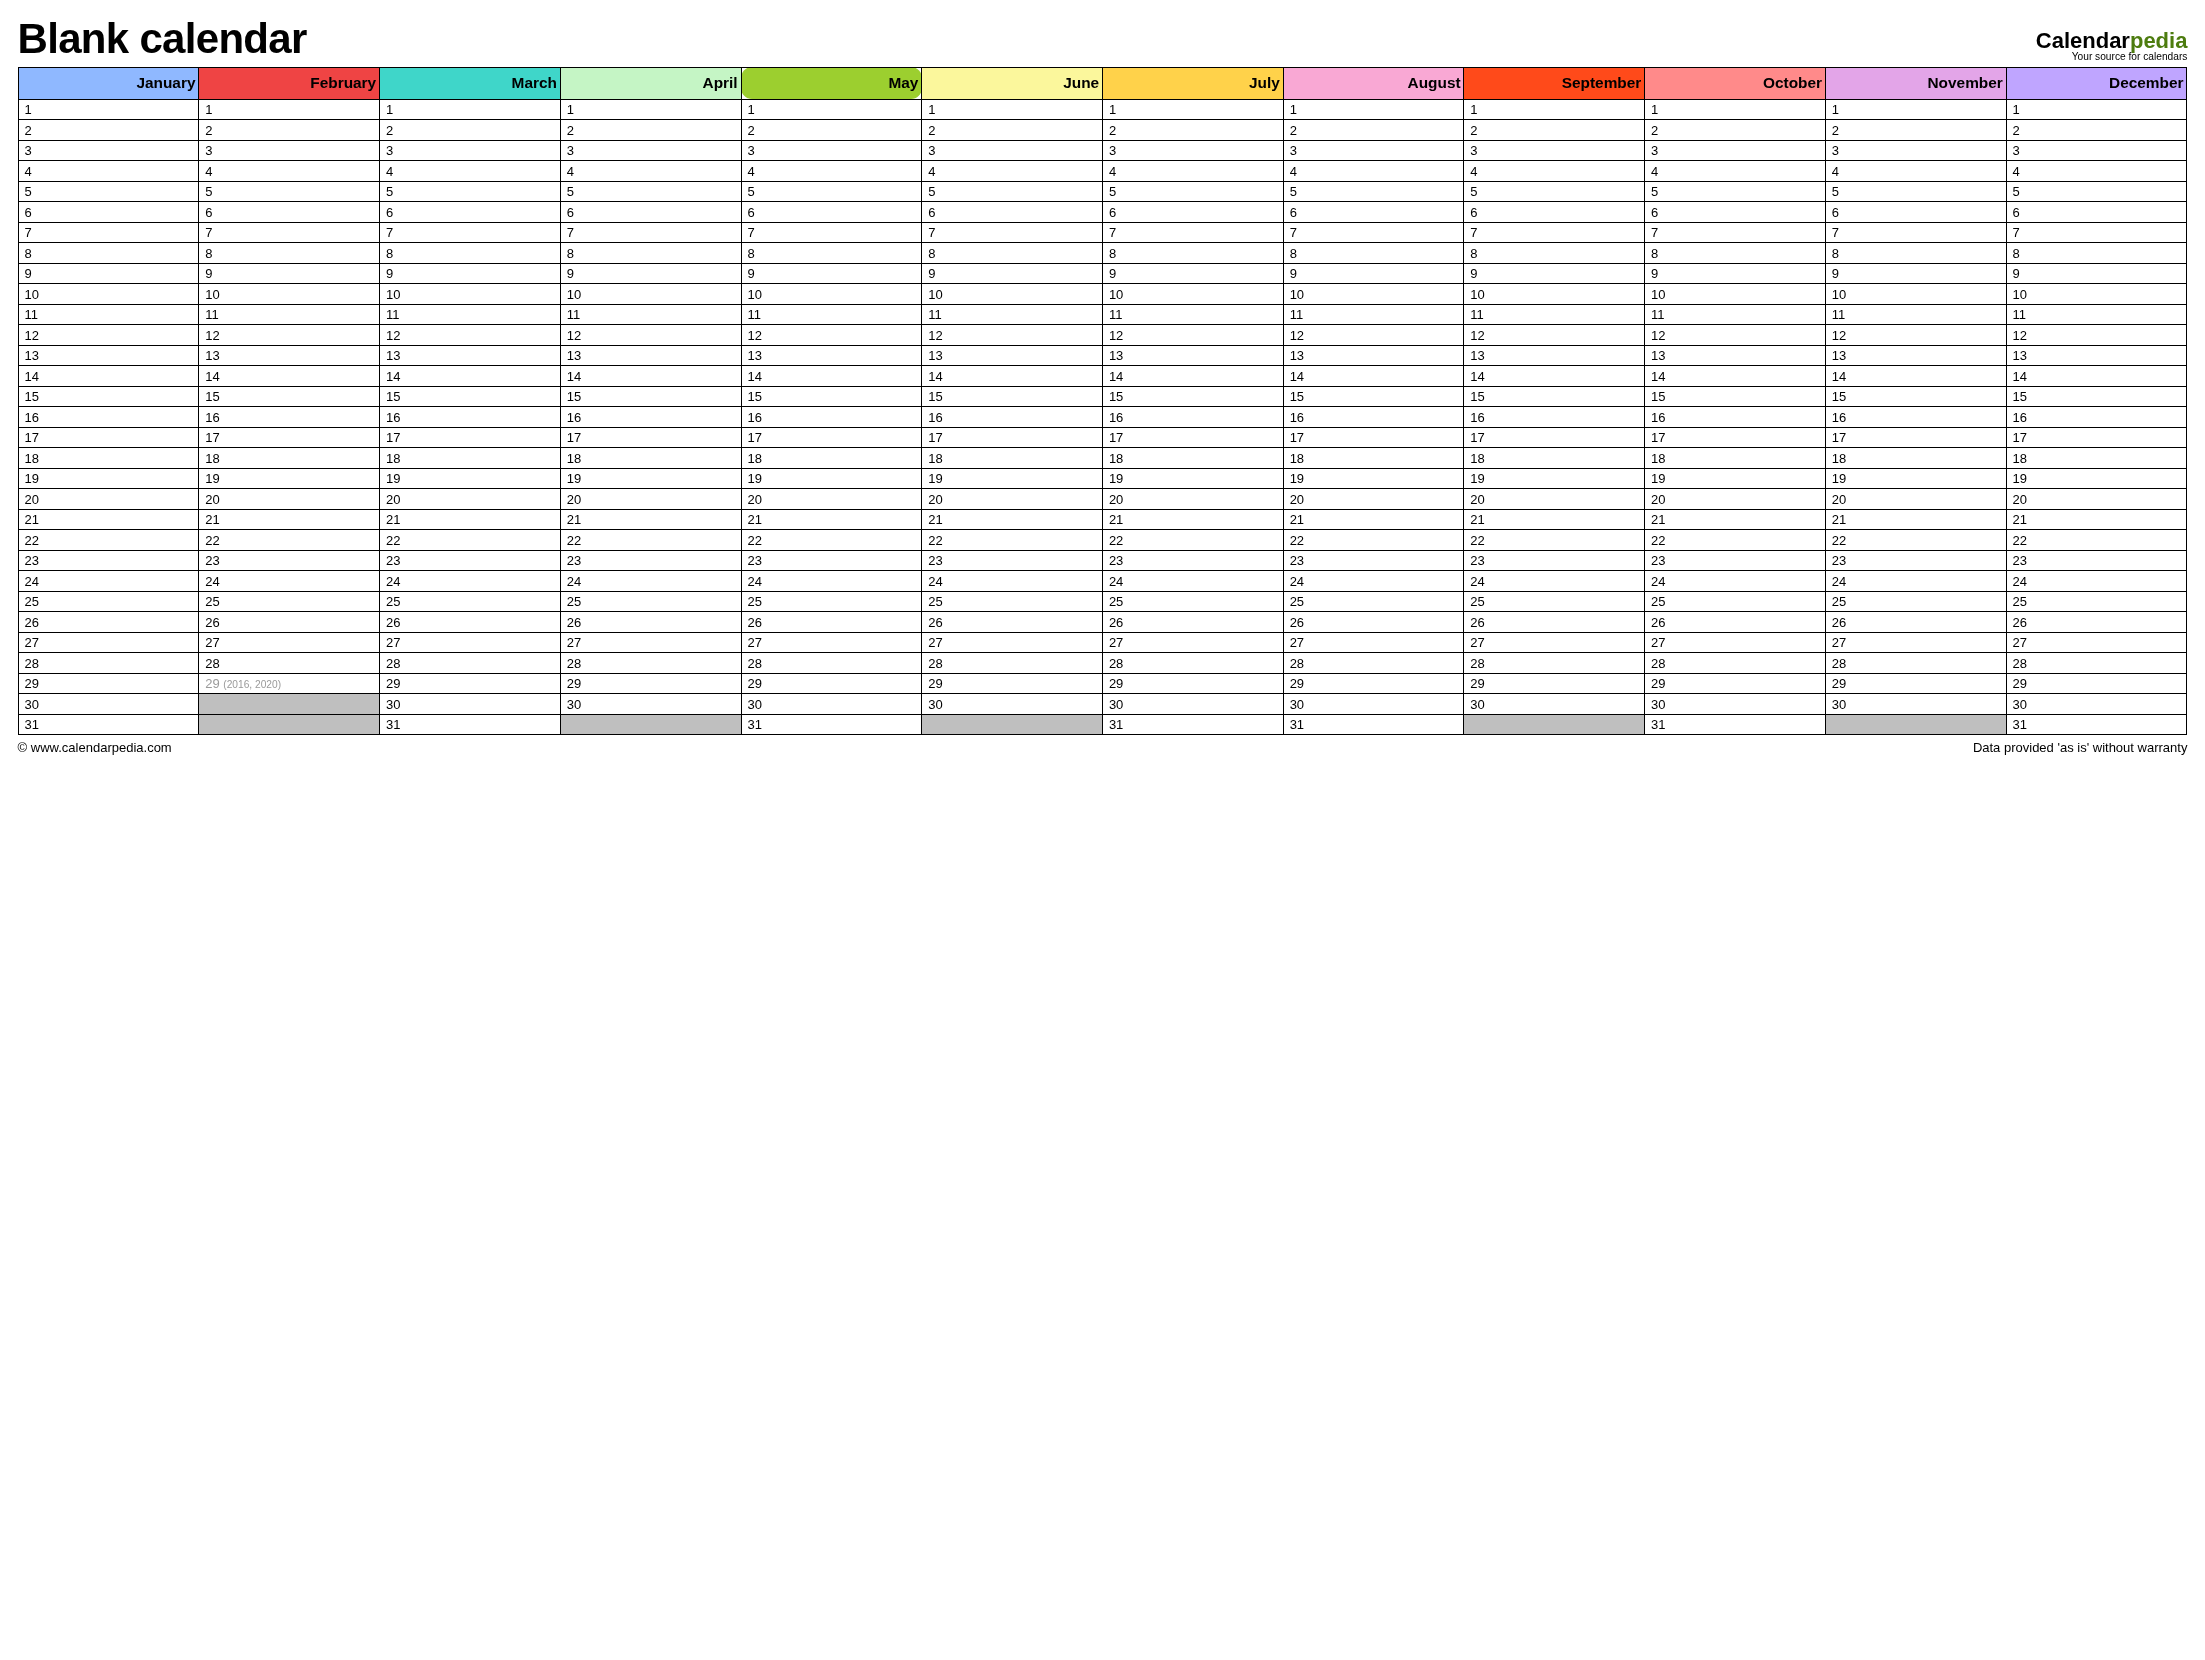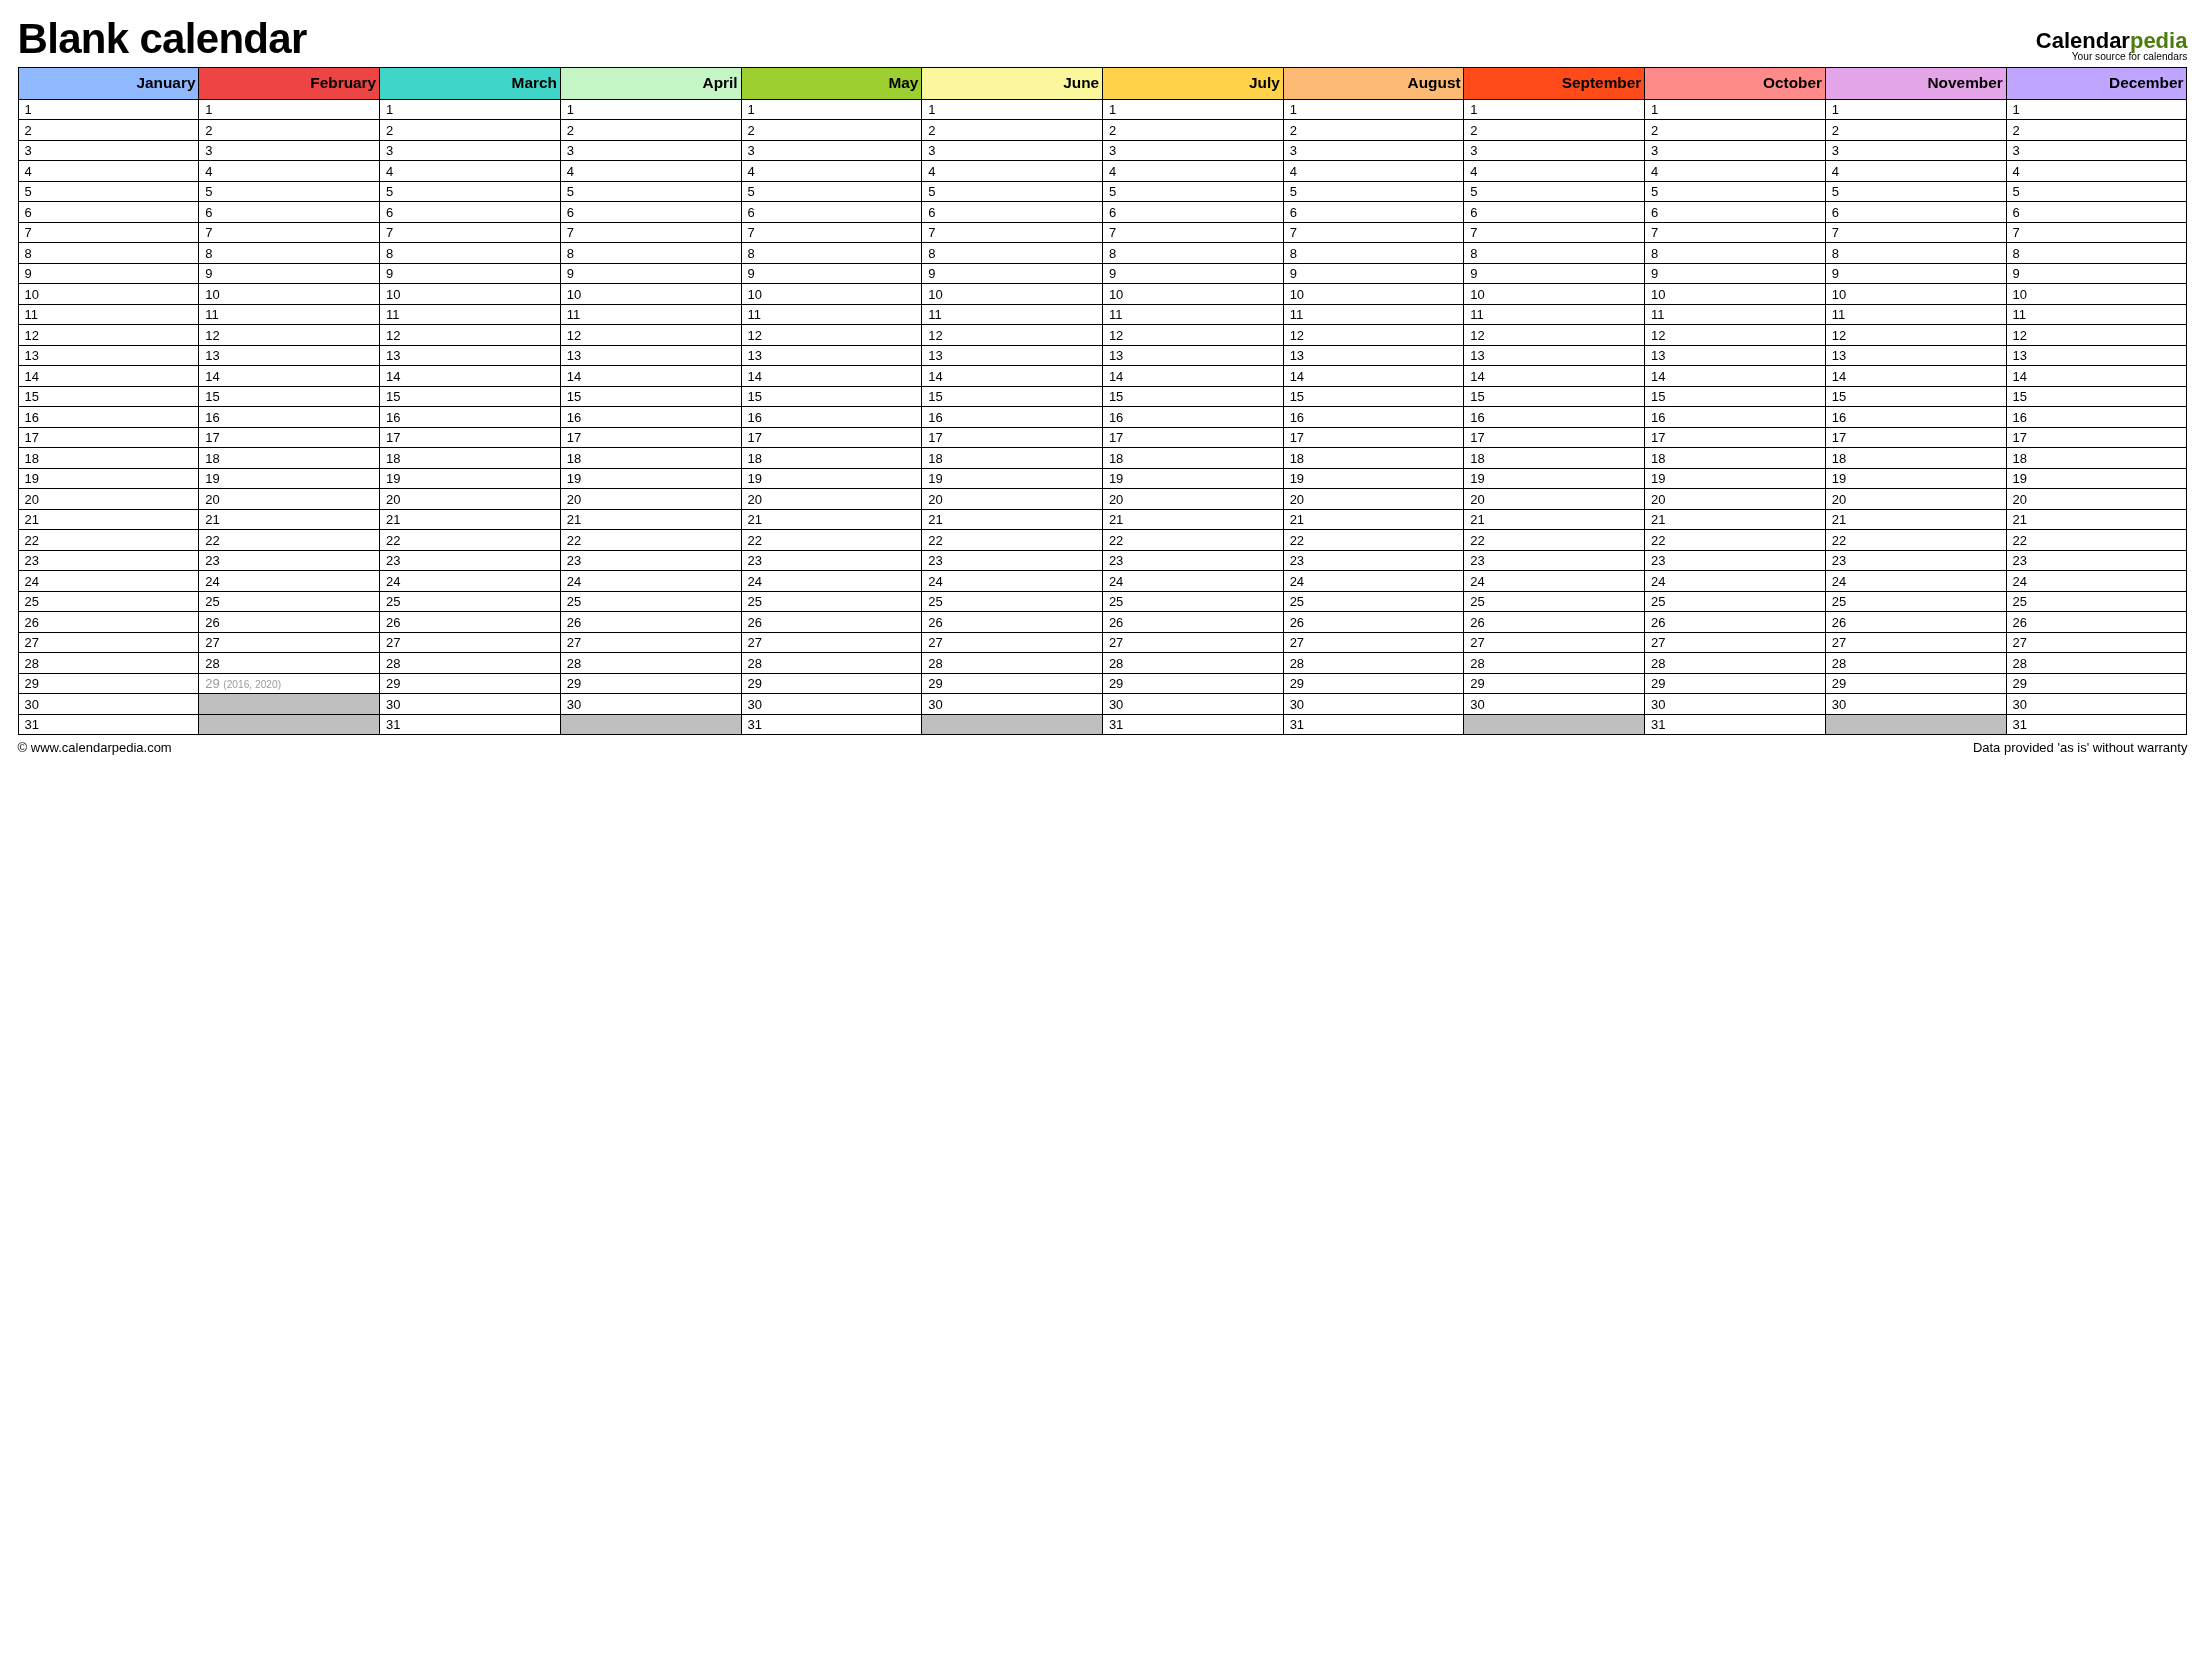--- a/index.html
+++ b/index.html
@@ -79,24 +79,24 @@
   </div>
 </div>
 
 <table>
   <thead>
     <tr id="month-header-row">
         <th style="background: rgb(143, 184, 255);">January</th>
         <th style="background: #ef4444; margin-left: 32px;">February</th>
         <th style="background: rgb(63, 214, 201);">March</th>
         <th style="background: rgb(197, 245, 197);">April</th>
-        <th style="background: rgb(156, 207, 47);">May</th>
+        <th style="background: rgb(156, 207, 47); border-radius: 11px;">May</th>
         <th style="background: rgb(251, 247, 156);">June</th>
         <th style="background: rgb(255, 210, 74);">July</th>
-        <th style="background: #fdba74;">August</th>
+        <th style="background: #f9a8d4;">August</th>
         <th style="background: rgb(255, 74, 26);">September</th>
         <th style="background: rgb(255, 138, 138);">October</th>
         <th style="background: rgb(227, 165, 232);">November</th>
         <th style="background: rgb(191, 165, 255);">December</th>
       </tr>
   </thead>
   <tbody id="calendar-body">
       <tr>
         <td>1</td>
         <td>1</td>

